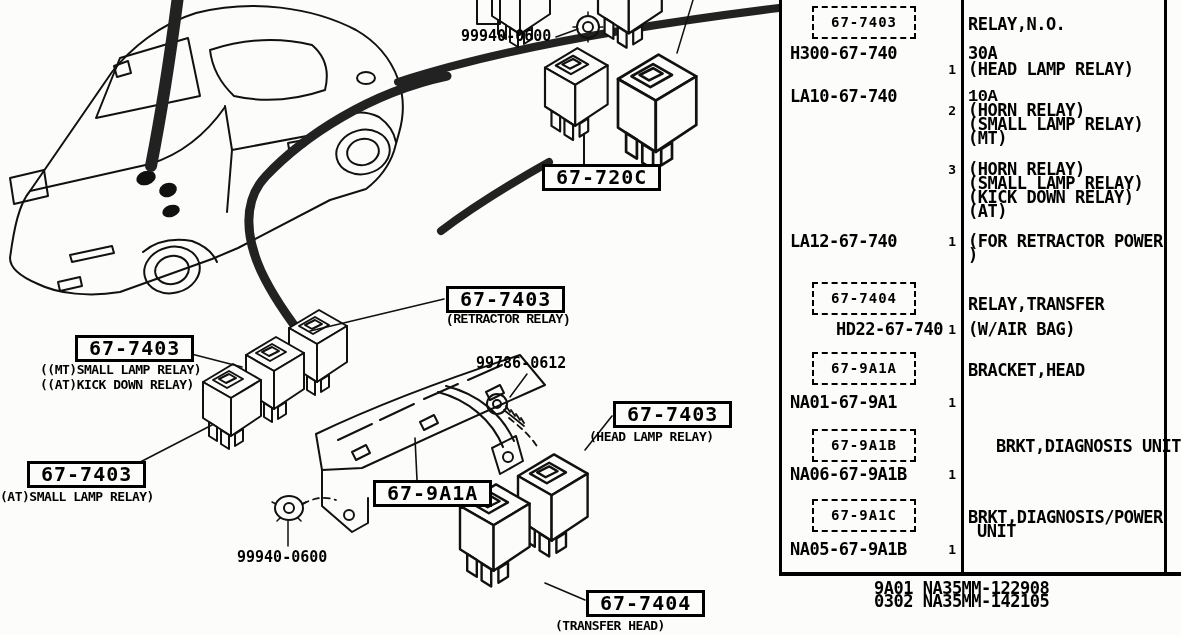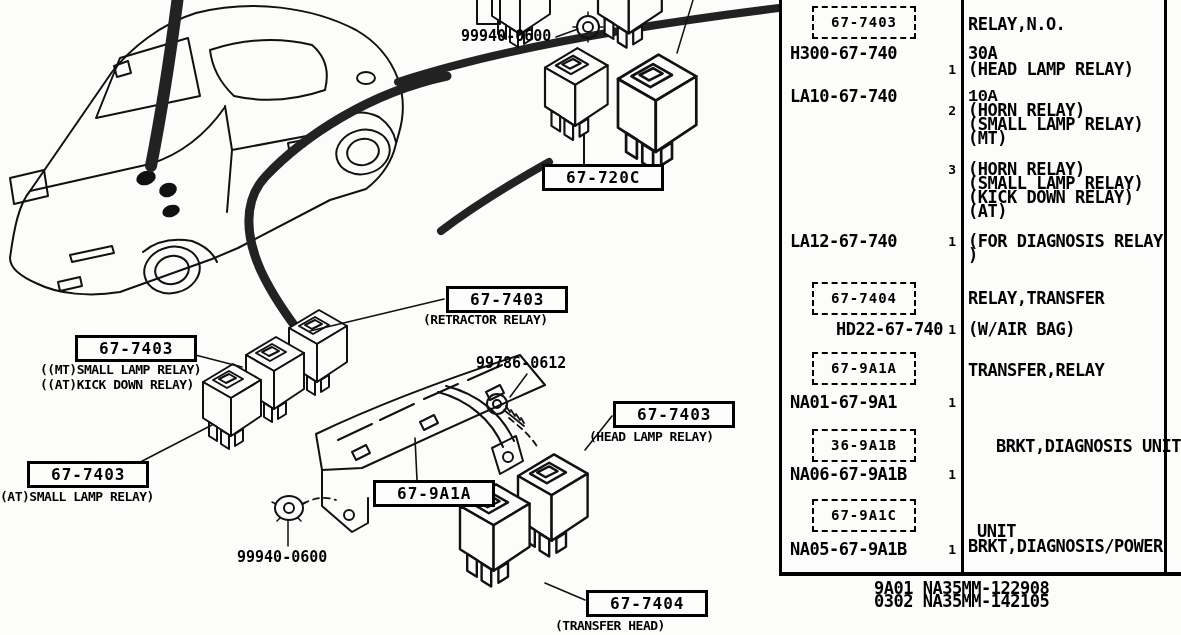--- a/index.html
+++ b/index.html
@@ -2,22 +2,22 @@
 <html><head>
 <meta charset="utf-8">
 <style>
   html,body{margin:0;padding:0;background:#e8e8e6;}
   .screen{position:relative;width:1181px;height:635px;background:#fcfcfa;overflow:hidden;
           font-family:"DejaVu Sans Mono",monospace;color:#000;}
   
   .diagram{position:absolute;left:0;top:0;width:780px;height:635px;overflow:hidden;}
   .diagram svg{position:absolute;left:0;top:0;}
   .lbl{position:absolute;font-weight:bold;font-size:15px;letter-spacing:0px;white-space:nowrap;}
-  .pbox{position:absolute;font-weight:bold;font-size:16px;line-height:19px;letter-spacing:1px;
-        border:3px solid #000;padding:1px 21px;background:#fcfcfa;white-space:nowrap;}
+  .pbox{position:absolute;font-weight:bold;font-size:20px;line-height:19px;letter-spacing:1px;
+        border:3px solid #000;padding:1px 11px;background:#fcfcfa;white-space:nowrap;}
   .cap{position:absolute;font-weight:bold;font-size:13px;letter-spacing:-0.5px;white-space:nowrap;}
   
   .vline{position:absolute;background:#000;}
   .hline{position:absolute;background:#000;}
   .t{position:absolute;font-weight:bold;font-size:17px;letter-spacing:-0.5px;white-space:pre;line-height:13px;}
   .qty{position:absolute;width:30px;text-align:right;font-weight:bold;font-size:13px;line-height:13px;}
   .gbox{position:absolute;left:812px;width:100px;border:2px dashed #000;background:#fcfcfa;
         font-weight:bold;font-size:14px;text-align:center;letter-spacing:1px;}
   .gbox span{display:block;}
 </style>
@@ -132,21 +132,21 @@
         <path d="M417,480 L415,438"></path>
         <path d="M612,416 L585,450"></path>
         <path d="M585,600 L545,583"></path>
       </g>
     </svg>
 
     <div class="lbl" style="left:461px;top:27px;">99940-0600</div>
     <div class="pbox" style="left:542px;top:164px;">67-720C</div>
 
     <div class="pbox" style="left:446px;top:286px;">67-7403</div>
-    <div class="cap" style="left:423px;top:312px;">(RETRACTOR RELAY)</div>
+    <div class="cap" style="left:446px;top:312px;font-family:Liberation Mono, monospace;">(RETRACTOR RELAY)</div>
 
     <div class="pbox" style="left:75px;top:335px;">67-7403</div>
     <div class="cap" style="left:40px;top:362px;">((MT)SMALL LAMP RELAY)</div>
     <div class="cap" style="left:40px;top:377px;">((AT)KICK DOWN RELAY)</div>
 
     <div class="lbl" style="left:476px;top:354px;">99786-0612</div>
 
     <div class="pbox" style="left:613px;top:401px;">67-7403</div>
     <div class="cap" style="left:589px;top:429px;">(HEAD LAMP RELAY)</div>
 
@@ -186,52 +186,52 @@
     <div class="t" style="left:968px;top:132px;">(MT)</div>
 
     <div class="qty" style="left:926px;top:163px;">3</div>
     <div class="t" style="left:968px;top:163px;">(HORN RELAY)</div>
     <div class="t" style="left:968px;top:177px;">(SMALL LAMP RELAY)</div>
     <div class="t" style="left:968px;top:191px;">(KICK DOWN RELAY)</div>
     <div class="t" style="left:968px;top:205px;">(AT)</div>
 
     <div class="t" style="left:790px;top:235px;">LA12-67-740</div>
     <div class="qty" style="left:926px;top:235px;">1</div>
-    <div class="t" style="left:968px;top:235px;">(FOR DIAGNOSIS RELAY</div>
+    <div class="t" style="left:968px;top:235px;">(FOR RETRACTOR POWER</div>
     <div class="t" style="left:968px;top:249px;">)</div>
 
     <div class="gbox" style="top:282px;height:29px;line-height:29px;">
         <span>67-7404</span>
       </div>
-    <div class="t" style="left:968px;top:292px;">RELAY,TRANSFER</div>
+    <div class="t" style="left:968px;top:298px;">RELAY,TRANSFER</div>
 
     <div class="t" style="left:790px;top:323px;padding-left:46px;">HD22-67-740</div>
     <div class="qty" style="left:926px;top:323px;">1</div>
     <div class="t" style="left:968px;top:323px;">(W/AIR BAG)</div>
 
     <div class="gbox" style="top:352px;height:29px;line-height:29px;">
         <span>67-9A1A</span>
       </div>
-    <div class="t" style="left:968px;top:364px;">TRANSFER,RELAY</div>
+    <div class="t" style="left:968px;top:364px;">BRACKET,HEAD</div>
 
     <div class="t" style="left:790px;top:396px;">NA01-67-9A1</div>
     <div class="qty" style="left:926px;top:396px;">1</div>
 
     <div class="gbox" style="top:429px;height:29px;line-height:29px;">
-        <span>36-9A1B</span>
+        <span>67-9A1B</span>
       </div>
     <div class="t" style="left:968px;top:440px;padding-left:28px;">BRKT,DIAGNOSIS UNIT</div>
 
     <div class="t" style="left:790px;top:468px;">NA06-67-9A1B</div>
     <div class="qty" style="left:926px;top:468px;">1</div>
 
     <div class="gbox" style="top:499px;height:29px;line-height:29px;">
         <span>67-9A1C</span>
       </div>
-    <div class="t" style="left:968px;top:511px;margin-top:29px;">BRKT,DIAGNOSIS/POWER</div>
+    <div class="t" style="left:968px;top:511px;">BRKT,DIAGNOSIS/POWER</div>
     <div class="t" style="left:977px;top:525px;">UNIT</div>
 
     <div class="t" style="left:790px;top:543px;">NA05-67-9A1B</div>
     <div class="qty" style="left:926px;top:543px;">1</div>
 
     <div class="t" style="left:874px;top:582px;">9A01 NA35MM-122908</div>
     <div class="t" style="left:874px;top:595px;">0302 NA35MM-142105</div>
   </div>
 
 </div>

